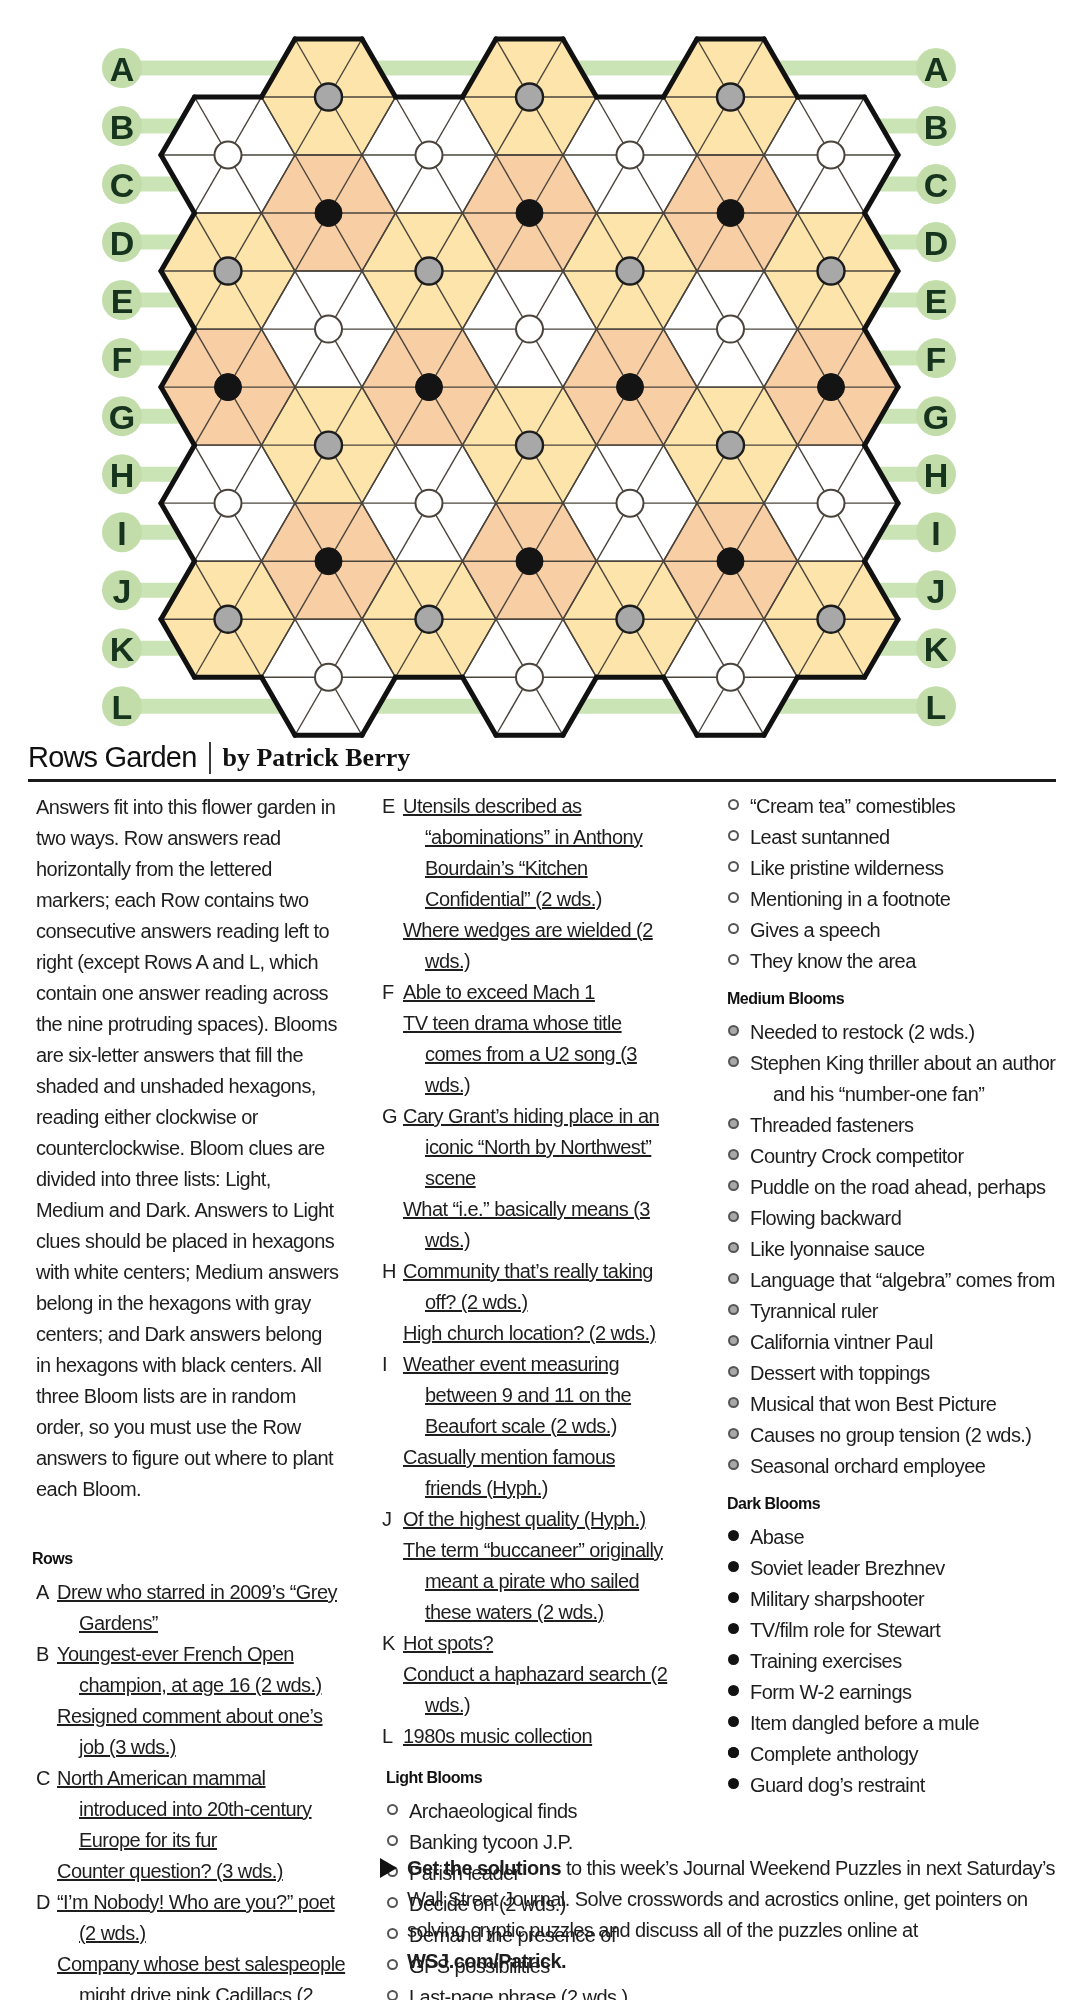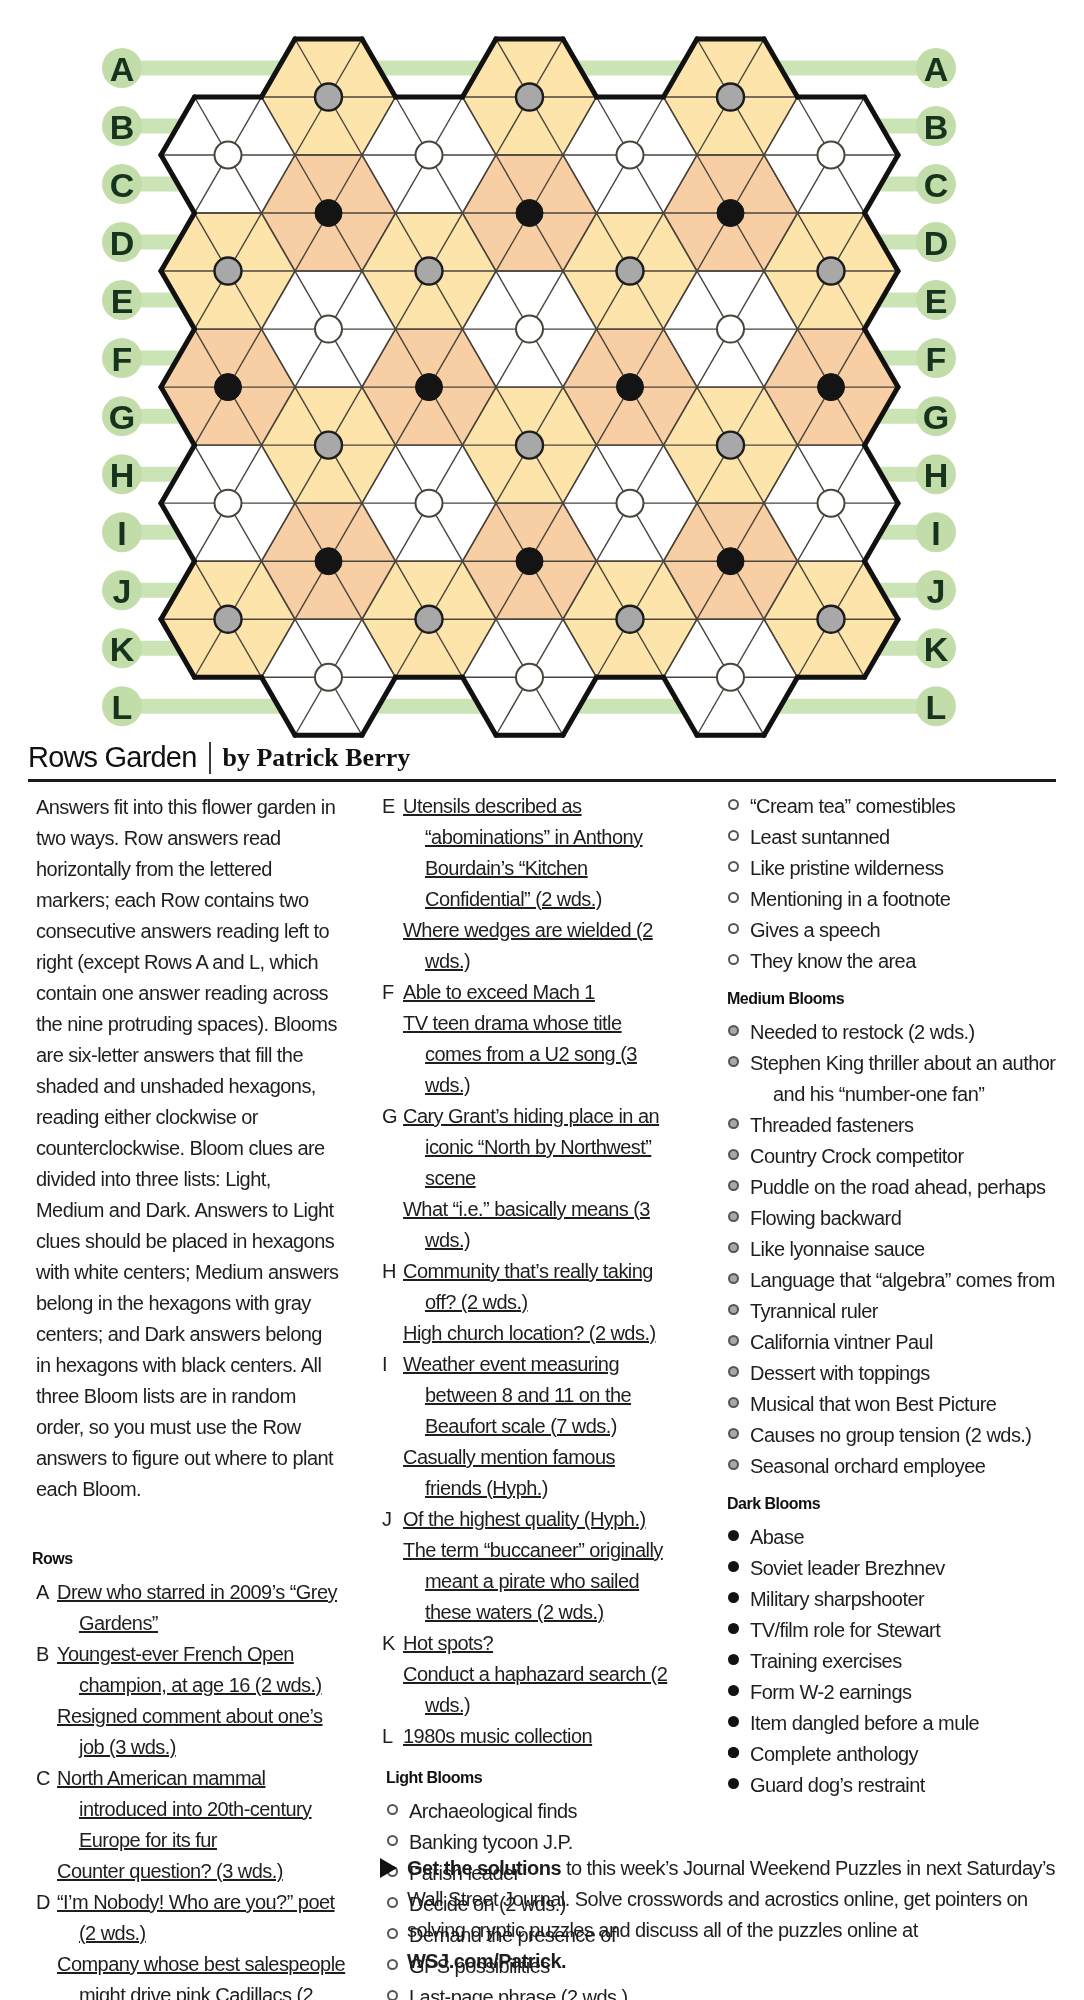--- a/index.html
+++ b/index.html
@@ -474,21 +474,21 @@
         <div class="clue-row">
           <span class="clue-letter">H</span>
           <span class="clue-text">Community that’s really taking off? (2 wds.)</span>
         </div>
         <div class="clue-row">
           <span class="clue-letter"></span>
           <span class="clue-text">High church location? (2 wds.)</span>
         </div>
         <div class="clue-row">
           <span class="clue-letter">I</span>
-          <span class="clue-text">Weather event measuring between 8 and 11 on the Beaufort scale (7 wds.)</span>
+          <span class="clue-text">Weather event measuring between 9 and 11 on the Beaufort scale (2 wds.)</span>
         </div>
         <div class="clue-row">
           <span class="clue-letter"></span>
           <span class="clue-text">Casually mention famous friends (Hyph.)</span>
         </div>
         <div class="clue-row">
           <span class="clue-letter">J</span>
           <span class="clue-text">Of the highest quality (Hyph.)</span>
         </div>
         <div class="clue-row">

